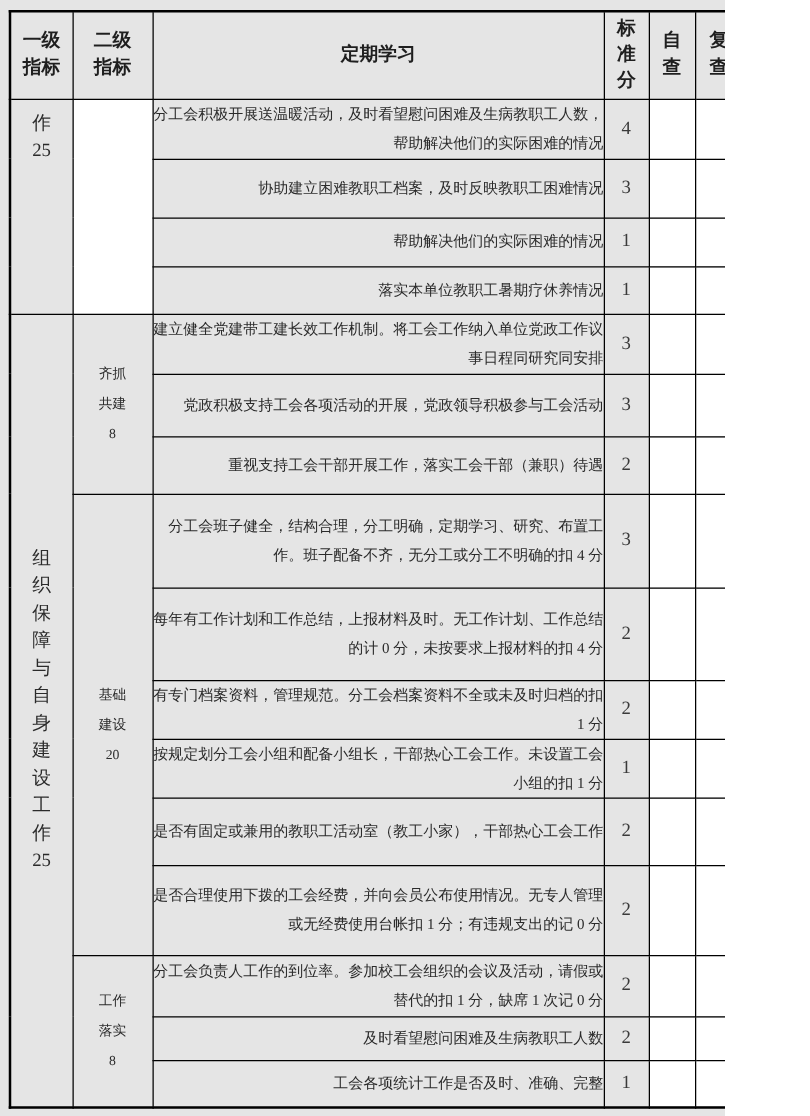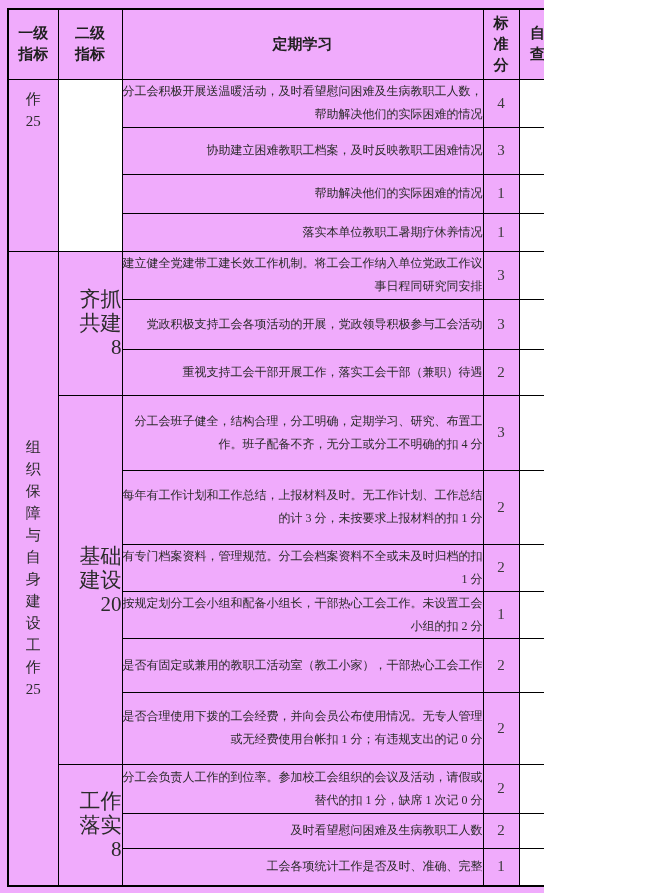--- a/index.html
+++ b/index.html
@@ -8,22 +8,23 @@
     background: #ffffff;
     width: 648px;
     height: 893px;
     font-family: "Liberation Serif", "DejaVu Serif", serif;
     color: #2b2b2b;
   }
   .page {
     position: relative;
     width: 544px;
     height: 893px;
-    background: #f0abfc;
+    background: #e5e5e5;
     overflow: hidden;
+    padding-left: 36px;
   }
   table.assess {
     position: absolute;
     left: 7px;
     top: 8px;
     width: 633px;
     border-collapse: collapse;
     table-layout: fixed;
     border: 2px solid #000000;
   }
@@ -45,22 +46,22 @@
     text-align: center;
     font-size: 15px;
     line-height: 22px;
     white-space: pre-line;
   }
   td.grp1.topalign {
     vertical-align: top;
     padding-top: 8px;
   }
   td.grp2 {
-    text-align: right;
-    font-size: 21px;
+    text-align: center;
+    font-size: 11px;
     line-height: 24px;
     white-space: pre-line;
   }
   td.content {
     text-align: right;
     font-size: 12px;
     line-height: 23px;
     padding: 2px 3px 2px 7px;
   }
   td.score {
@@ -174,35 +175,35 @@
         <td class="grp2" rowspan="6">基础
 建设
 20</td>
         <td class="content">分工会班子健全，结构合理，分工明确，定期学习、研究、布置工作。班子配备不齐，无分工或分工不明确的扣 4 分</td>
         <td class="score">3</td>
         <td class="blank"></td>
         <td class="blank"></td>
         <td class="blank"></td>
       </tr>
       <tr style="height:74px">
-        <td class="content">每年有工作计划和工作总结，上报材料及时。无工作计划、工作总结的计 3 分，未按要求上报材料的扣 1 分</td>
+        <td class="content">每年有工作计划和工作总结，上报材料及时。无工作计划、工作总结的计 0 分，未按要求上报材料的扣 4 分</td>
         <td class="score">2</td>
         <td class="blank"></td>
         <td class="blank"></td>
         <td class="blank"></td>
       </tr>
       <tr style="height:45px">
         <td class="content">有专门档案资料，管理规范。分工会档案资料不全或未及时归档的扣 1 分</td>
         <td class="score">2</td>
         <td class="blank"></td>
         <td class="blank"></td>
         <td class="blank"></td>
       </tr>
       <tr style="height:47px">
-        <td class="content">按规定划分工会小组和配备小组长，干部热心工会工作。未设置工会小组的扣 2 分</td>
+        <td class="content">按规定划分工会小组和配备小组长，干部热心工会工作。未设置工会小组的扣 1 分</td>
         <td class="score">1</td>
         <td class="blank"></td>
         <td class="blank"></td>
         <td class="blank"></td>
       </tr>
       <tr style="height:54px">
         <td class="content">是否有固定或兼用的教职工活动室（教工小家），干部热心工会工作</td>
         <td class="score">2</td>
         <td class="blank"></td>
         <td class="blank"></td>

